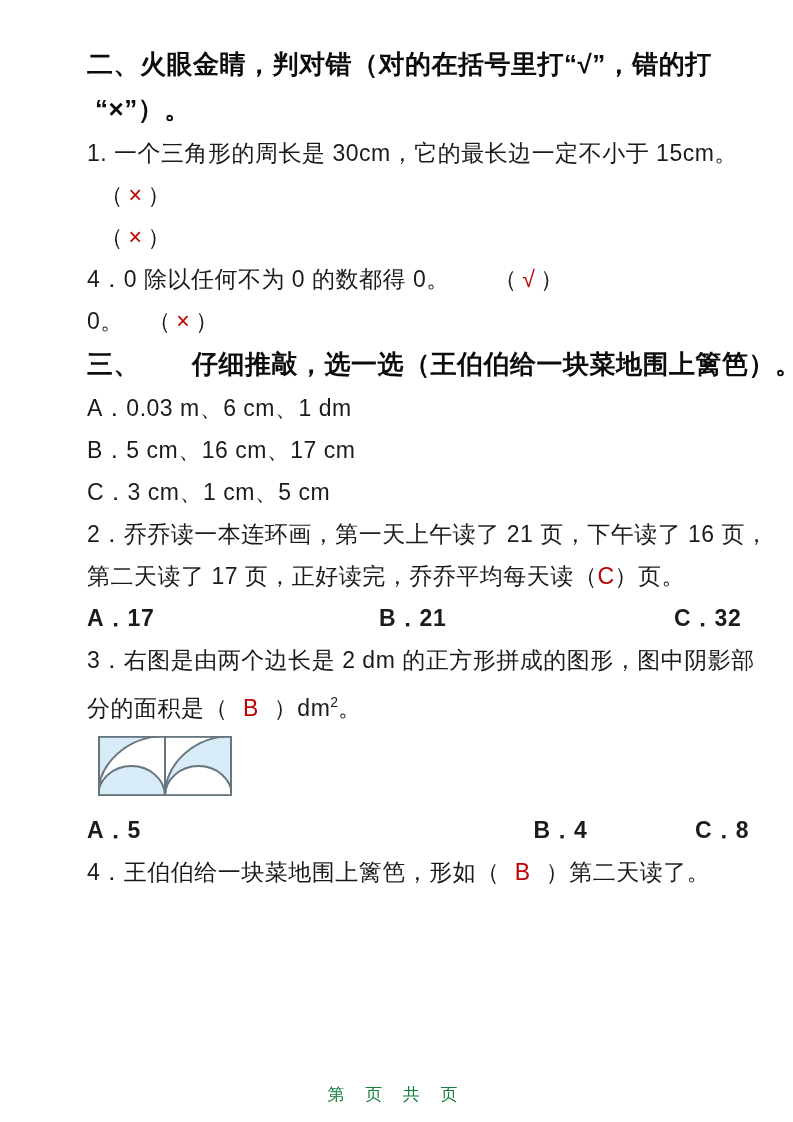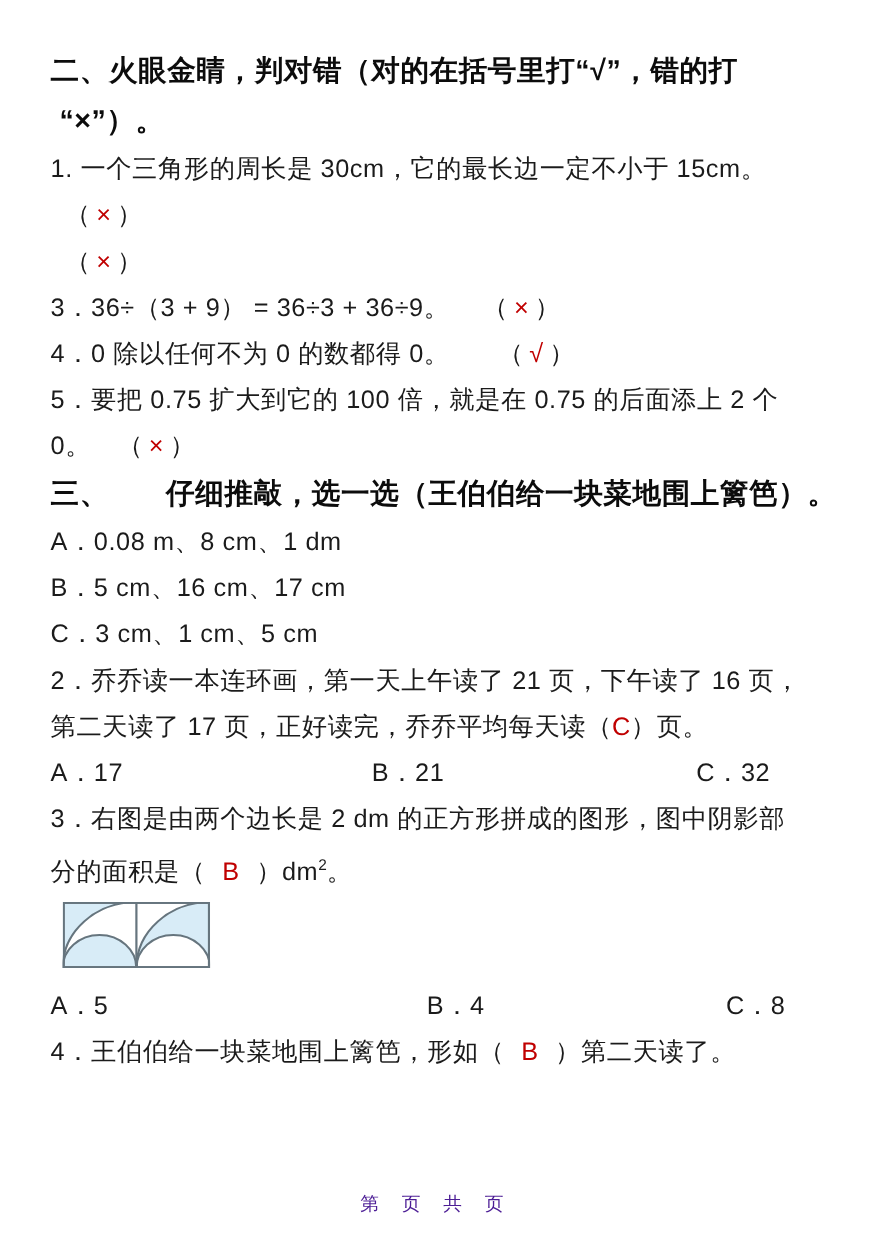--- a/index.html
+++ b/index.html
@@ -1,81 +1,77 @@
 <!DOCTYPE html>
 <html style="--ans-color: #c00000;"><head>
 <meta charset="utf-8">
 <style>
   html,body{margin:0;padding:0;}
   body{
     width:793px;height:1122px;position:relative;overflow:hidden;
     background:#ffffff;color:#1b1b1b;
     font-family:"Liberation Sans","DejaVu Sans",sans-serif;
   }
-  .page{padding:42px 44px 0 46px;}
+  .page{padding:42px 44px 0 46px;margin-left:41px;}
   .line{font-size:23px;line-height:42px;letter-spacing:0.5px;white-space:nowrap;color:#1b1b1b;}
   .heading{font-size:26px;line-height:45px;font-weight:700;letter-spacing:0.5px;color:#0c0c0c;}
   .hl2{padding-left:8px;}
   .indent{padding-left:13px;}
   .ans{color:var(--ans-color,#c00000);font-weight:500;}
   .padx{padding:0 5px;}
   .padw{padding:0 15px;}
   .sp{display:inline-block;height:1px;}
   .sp24{width:24px;}
   .sp28{width:30px;}
   .sp40{width:44px;}
   .sp52{width:52px;}
-  .opts{display:flex;}
+  .opts{display:flex;font-weight:bold;}
   .opts-a .o1{width:292px;}
   .opts-a .o2{width:295px;}
   .opts-b .o1{width:342px;}
-  .opts-b .o2{width:272px;}
+  .opts-b .o2{width:272px;text-align:center;}
   .sup{font-size:14px;letter-spacing:0;}
   .fig{display:block;margin:7px 0 13px 11px;}
   .fig .st{fill:none;stroke:#66757e;stroke-width:3;}
   .footer{
     position:absolute;left:0;right:0;bottom:16px;text-align:center;
-    font-size:17px;letter-spacing:8px;color:#4c1d95;
+    font-size:17px;letter-spacing:8px;color:#15803d;
   }
 </style>
 </head>
 <body>
 
 <div class="page">
 
   <div class="line heading">二、火眼金睛，判对错（对的在括号里打“√”，错的打</div>
   <div class="line heading hl2">“×”）。</div>
 
   <div class="line">1. 一个三角形的周长是 30cm，它的最长边一定不小于 15cm。</div>
   <div class="line indent">
     <span>（</span><span class="ans padx">×</span><span>）</span>
   </div>
 
   <div class="line indent">
     <span>（</span><span class="ans padx">×</span><span>）</span>
   </div>
 
-  <div class="line">
-    <span>3．36÷（3 + 9） = 36÷3 + 36÷9。</span><span class="sp sp28"></span><span>（</span><span class="ans padx">×</span><span>）</span>
-  </div>
 
   <div class="line">
     <span>4．0 除以任何不为 0 的数都得 0。</span><span class="sp sp40"></span><span>（</span><span class="ans padx">√</span><span>）</span>
   </div>
 
-  <div class="line">5．要把 0.75 扩大到它的 100 倍，就是在 0.75 的后面添上 2 个</div>
   <div class="line">
     <span>0。</span><span class="sp sp24"></span><span>（</span><span class="ans padx">×</span><span>）</span>
   </div>
 
   <div class="line heading">
     <span>三、</span><span class="sp sp52"></span><span>仔细推敲，选一选（王伯伯给一块菜地围上篱笆）。</span>
   </div>
 
-  <div class="line">A．0.08 m、8 cm、1 dm</div>
+  <div class="line">A．0.03 m、6 cm、1 dm</div>
   <div class="line">B．5 cm、16 cm、17 cm</div>
   <div class="line">C．3 cm、1 cm、5 cm</div>
 
   <div class="line">2．乔乔读一本连环画，第一天上午读了 21 页，下午读了 16 页，</div>
   <div class="line">
     <span>第二天读了 17 页，正好读完，乔乔平均每天读</span><span>（</span><span class="ans">C</span><span>）</span><span>页。</span>
   </div>
   <div class="line opts opts-a">
     <span class="opt o1">A．17</span>
       <span class="opt o2">B．21</span>

